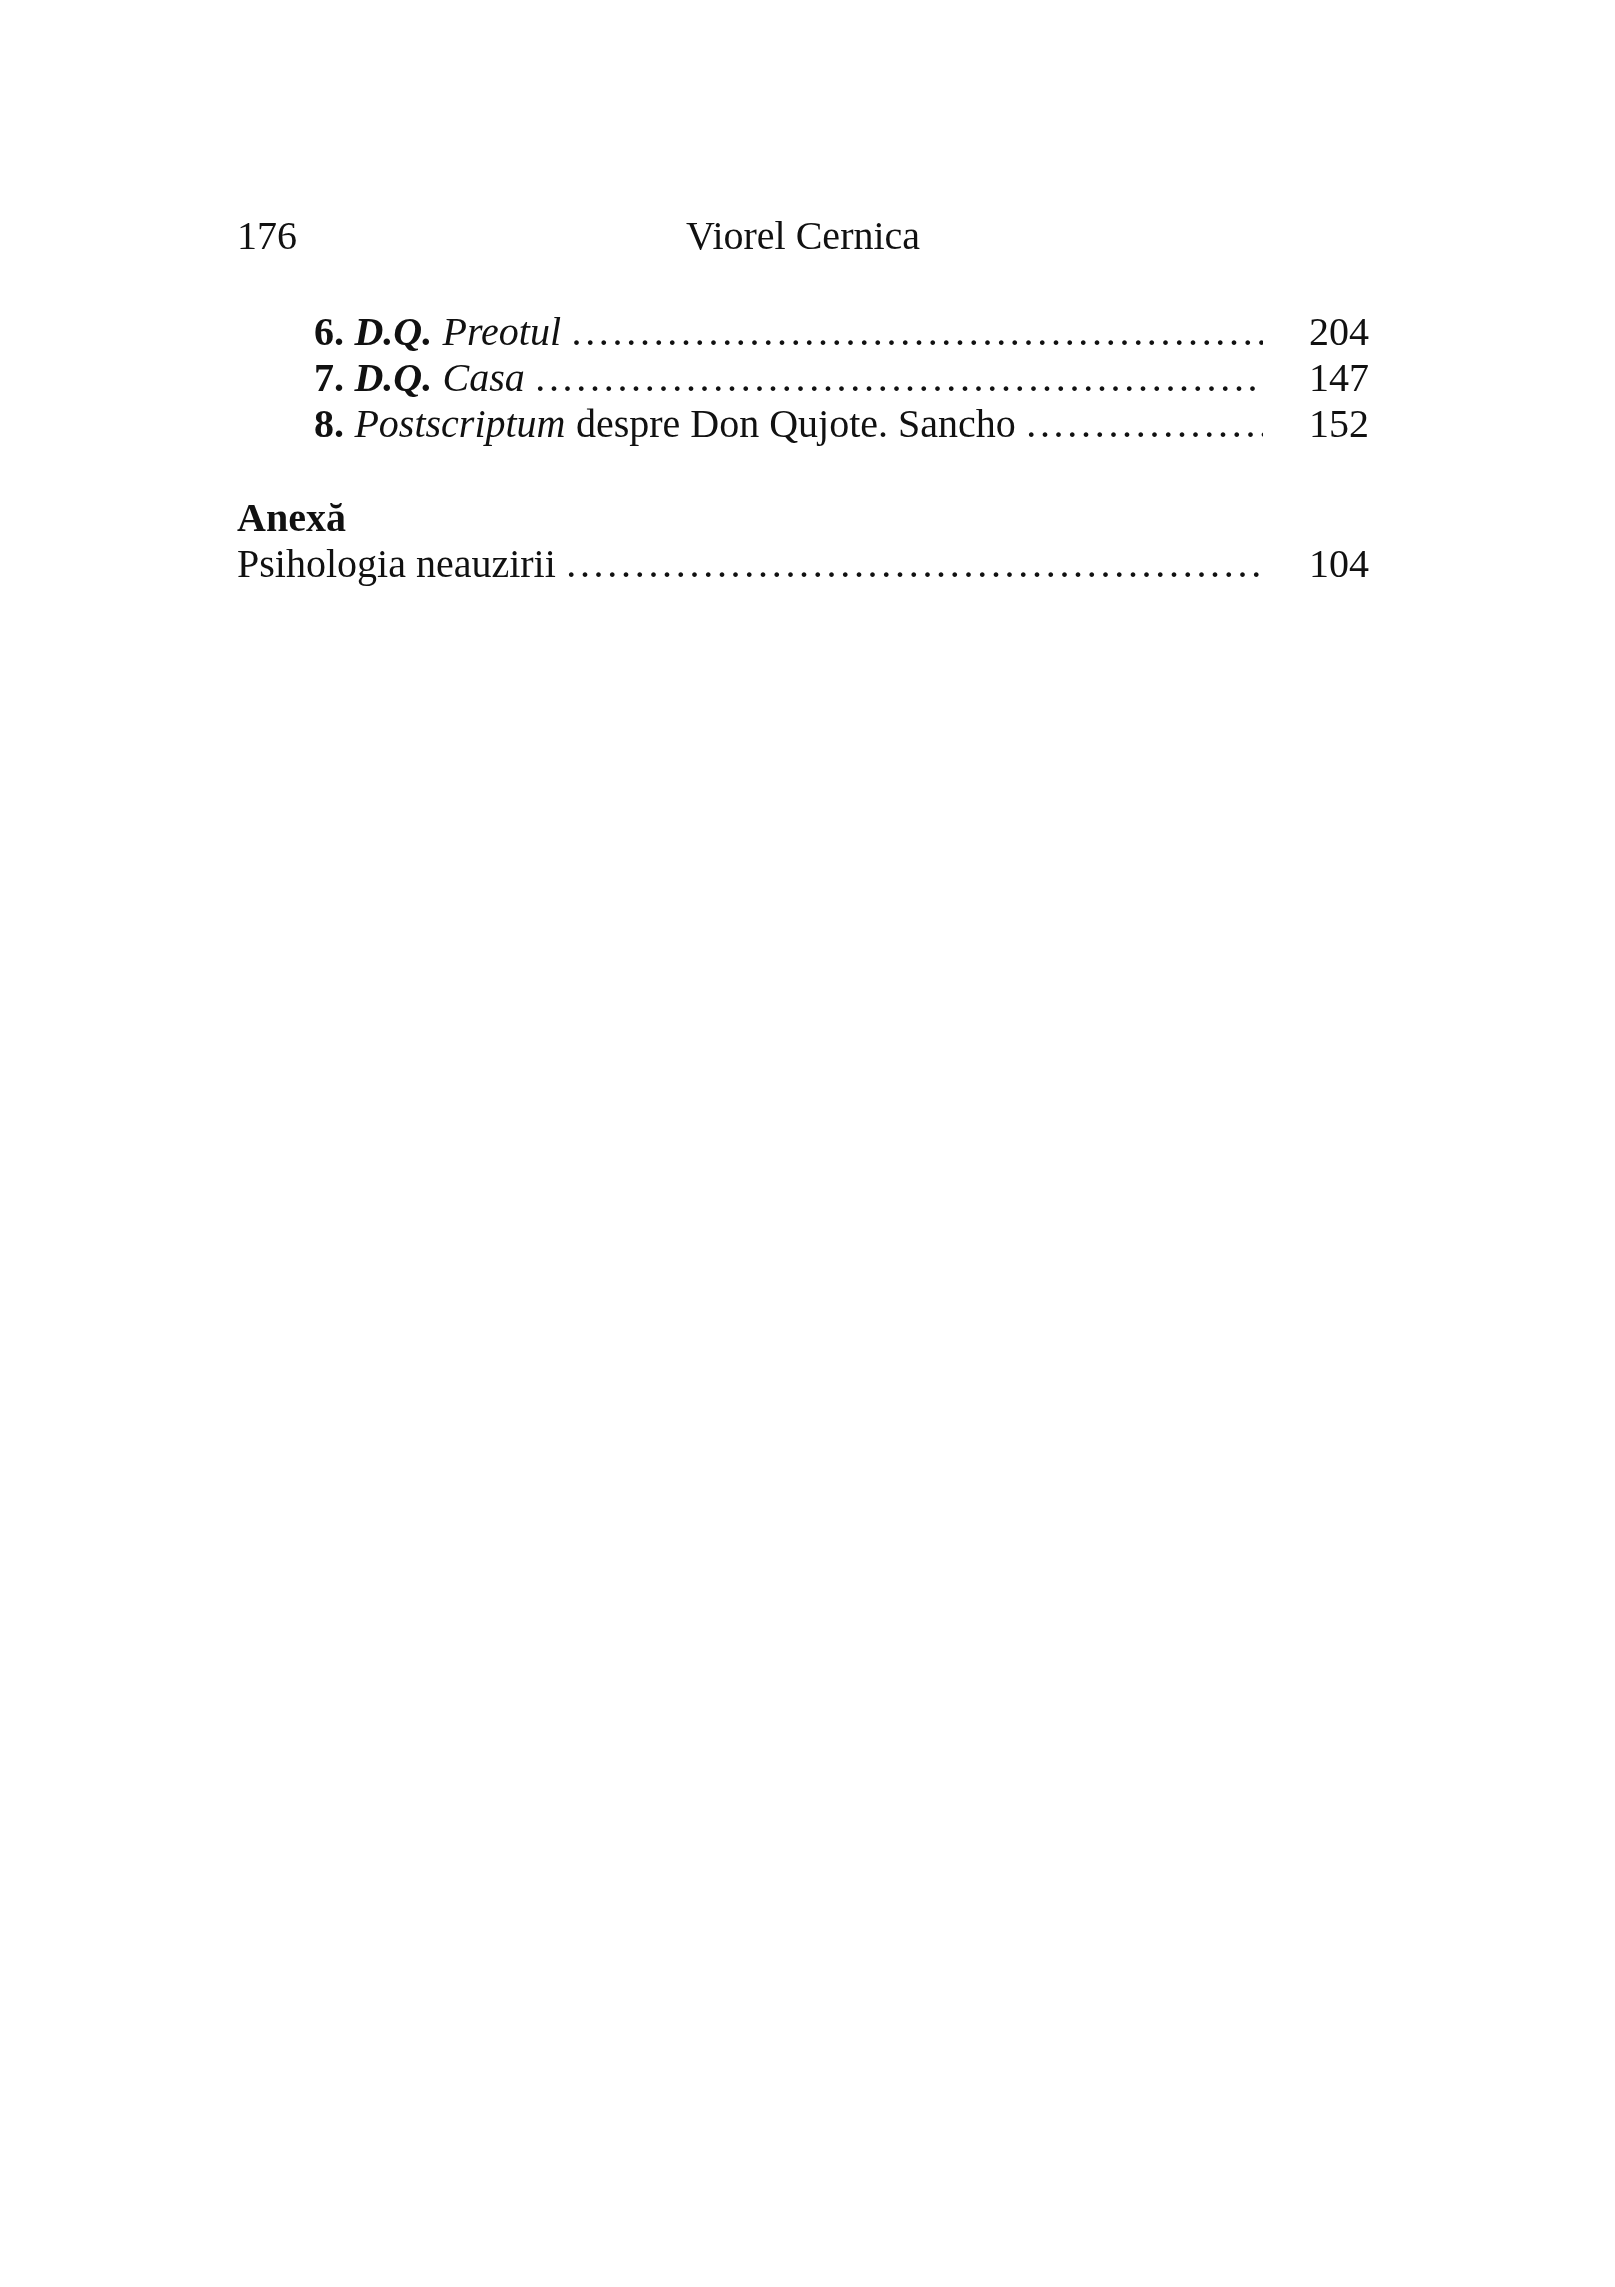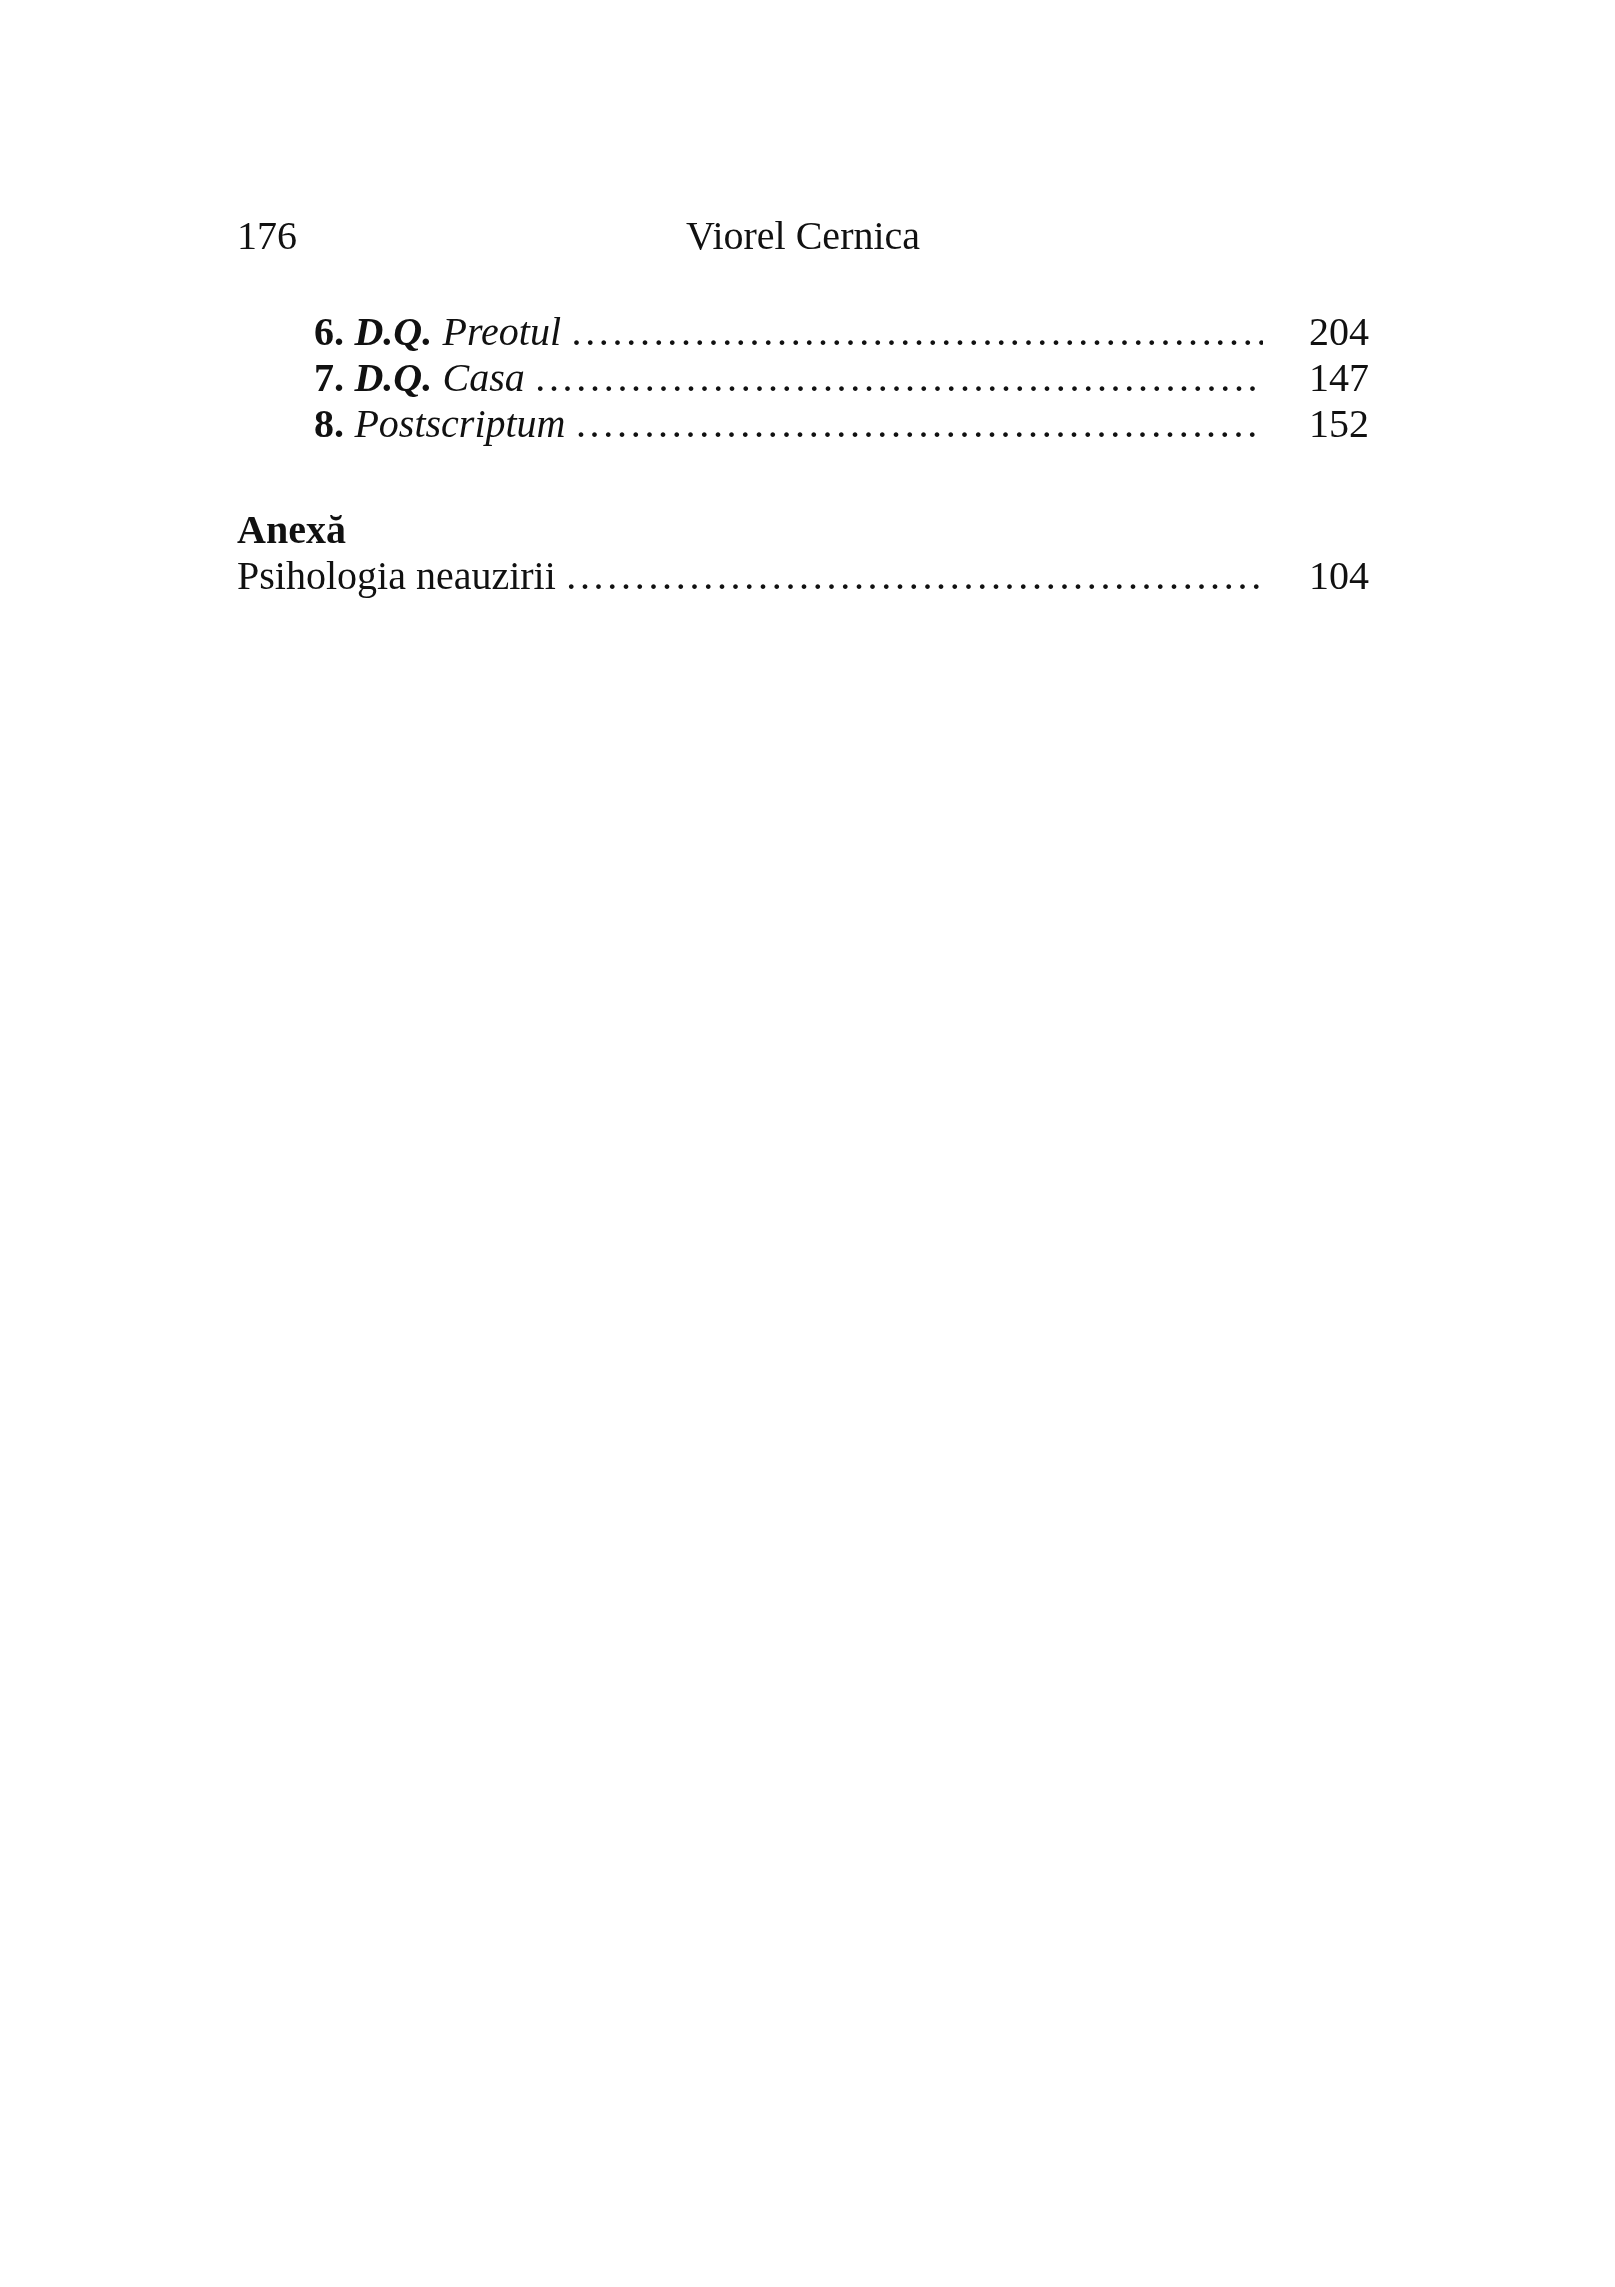--- a/index.html
+++ b/index.html
@@ -41,21 +41,20 @@
     left: 314px;
     width: 1055px;
   }
 
   
   .annex {
     position: absolute;
     top: 495px;
     left: 237px;
     width: 1132px;
-    margin-top: 12px;
   }
 
   .toc-row {
     display: flex;
     align-items: baseline;
     height: 46px;
   }
   .toc-row > .txt {
     white-space: pre;
     margin-right: 0.26em;
@@ -112,20 +111,21 @@
       <span class="txt ital">Casa</span>
 
       <span class="leader">......................................................................................................................................................</span>
       <span class="pageno">147</span>
     </div>
 
     <div class="toc-row">
       <span class="txt num">8.</span>
 
       <span class="txt ital">Postscriptum</span>
+      <span class="txt">despre Don Qujote. Sancho</span>
       <span class="leader">......................................................................................................................................................</span>
       <span class="pageno">152</span>
     </div>
 
   </main>
 
   <section class="annex">
     <div class="annex-heading">Anexă</div>
     <div class="toc-row">
       <span class="txt bold">Psihologia neauzirii</span>

